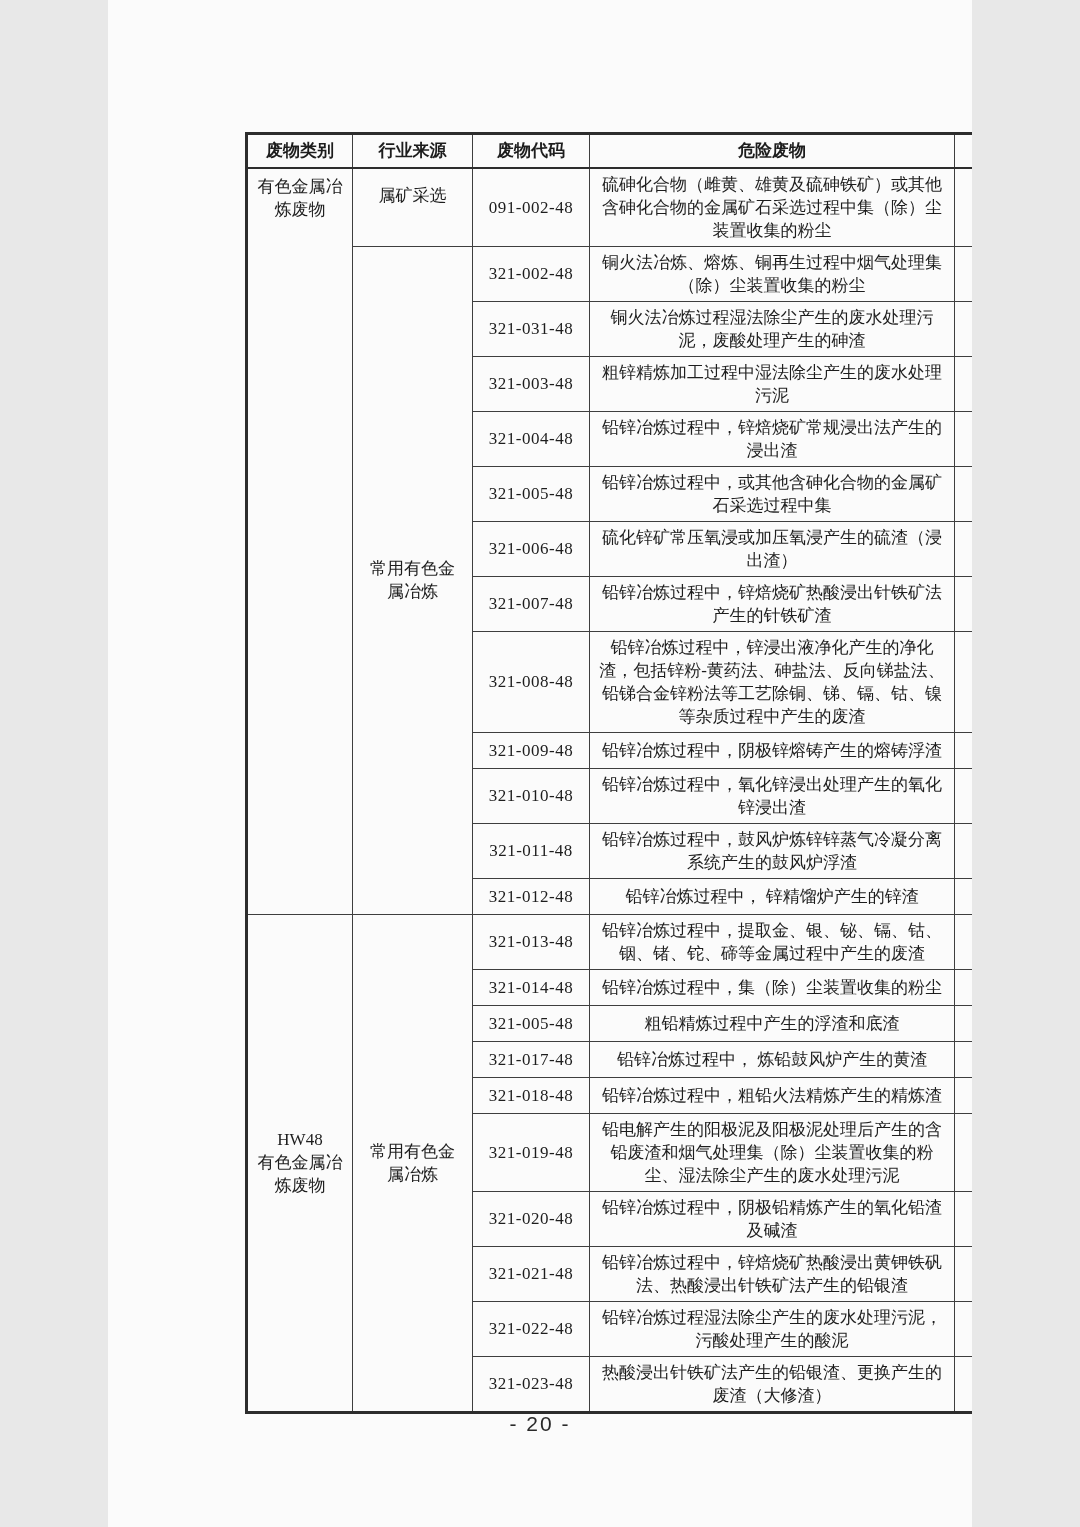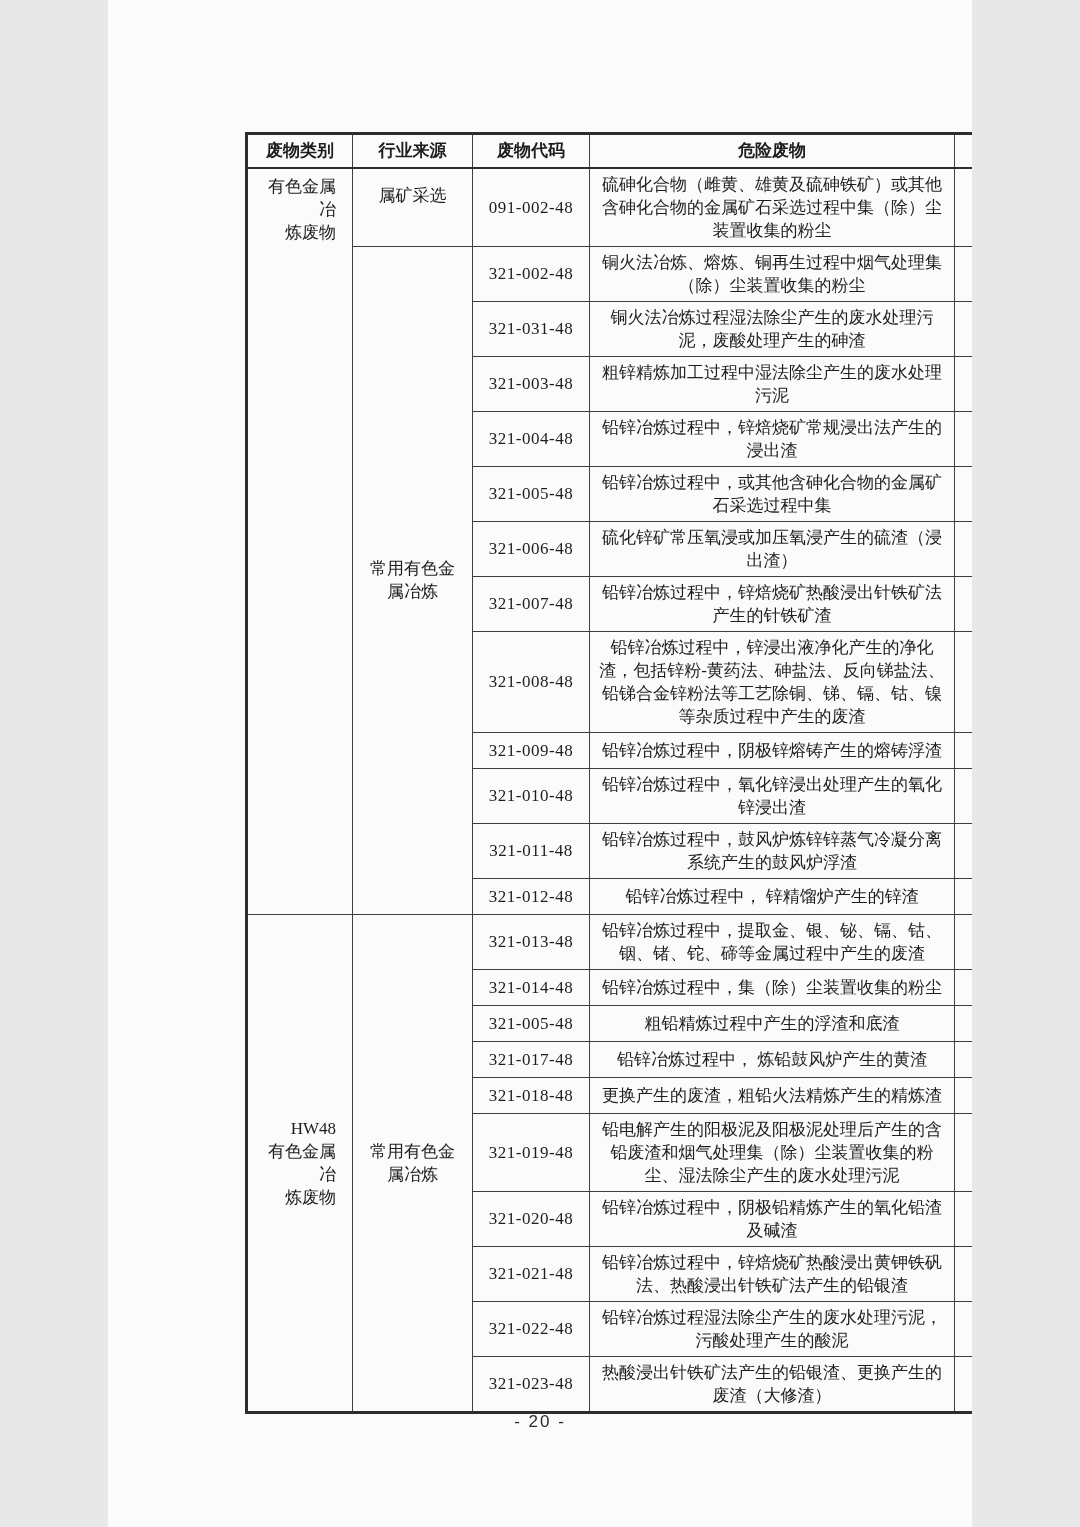--- a/index.html
+++ b/index.html
@@ -40,23 +40,23 @@
     padding: 2px 2px;
     border-bottom: 2px solid #2d2d2d;
   }
   .doc-table td {
     font-size: 17px;
     line-height: 23px;
     padding: 4px 6px;
     height: 36px;
   }
   .doc-table td.cat {
-    text-align: right;
+    text-align: center;
     white-space: pre-line;
-    padding: 6px 16px;
+    padding: 6px 8px;
   }
   .doc-table td.ind {
     text-align: center;
     white-space: pre-line;
     padding: 15px 4px;
   }
   .doc-table td.vtop {
     vertical-align: top;
   }
   .doc-table td.code {
@@ -72,21 +72,21 @@
     text-align: center;
     font-size: 16px;
   }
   .footer {
     position: absolute;
     left: 0;
     top: 1412px;
     width: 100%;
     text-align: center;
     font-family: "Liberation Sans", "DejaVu Sans", sans-serif;
-    font-size: 17px;
+    font-size: 21px;
     color: #2a2a2a;
     letter-spacing: 2px;
   }
 </style>
 </head>
 <body>
 
 <div class="page">
 
   <table class="doc-table">
@@ -197,21 +197,21 @@
           <td class="desc">粗铅精炼过程中产生的浮渣和底渣</td>
           <td class="haz">T</td>
         </tr>
         <tr>
           <td class="code">321-017-48</td>
           <td class="desc">铅锌冶炼过程中， 炼铅鼓风炉产生的黄渣</td>
           <td class="haz">T</td>
         </tr>
         <tr>
           <td class="code">321-018-48</td>
-          <td class="desc">更换产生的废渣，粗铅火法精炼产生的精炼渣</td>
+          <td class="desc">铅锌冶炼过程中，粗铅火法精炼产生的精炼渣</td>
           <td class="haz">T</td>
         </tr>
         <tr>
           <td class="code">321-019-48</td>
           <td class="desc">铅电解产生的阳极泥及阳极泥处理后产生的含铅废渣和烟气处理集（除）尘装置收集的粉尘、湿法除尘产生的废水处理污泥</td>
           <td class="haz">T</td>
         </tr>
         <tr>
           <td class="code">321-020-48</td>
           <td class="desc">铅锌冶炼过程中，阴极铅精炼产生的氧化铅渣及碱渣</td>

